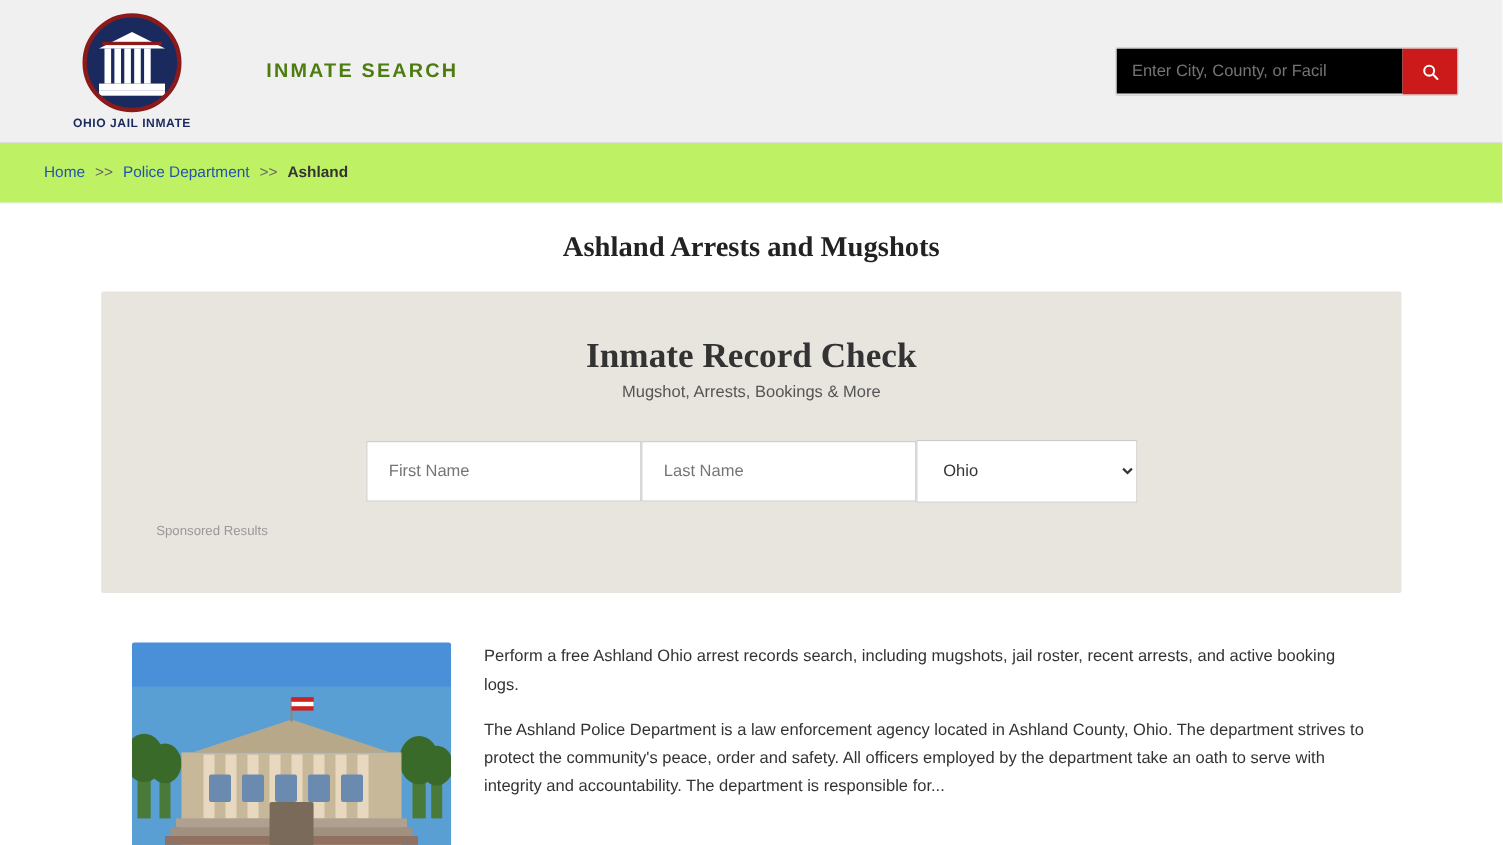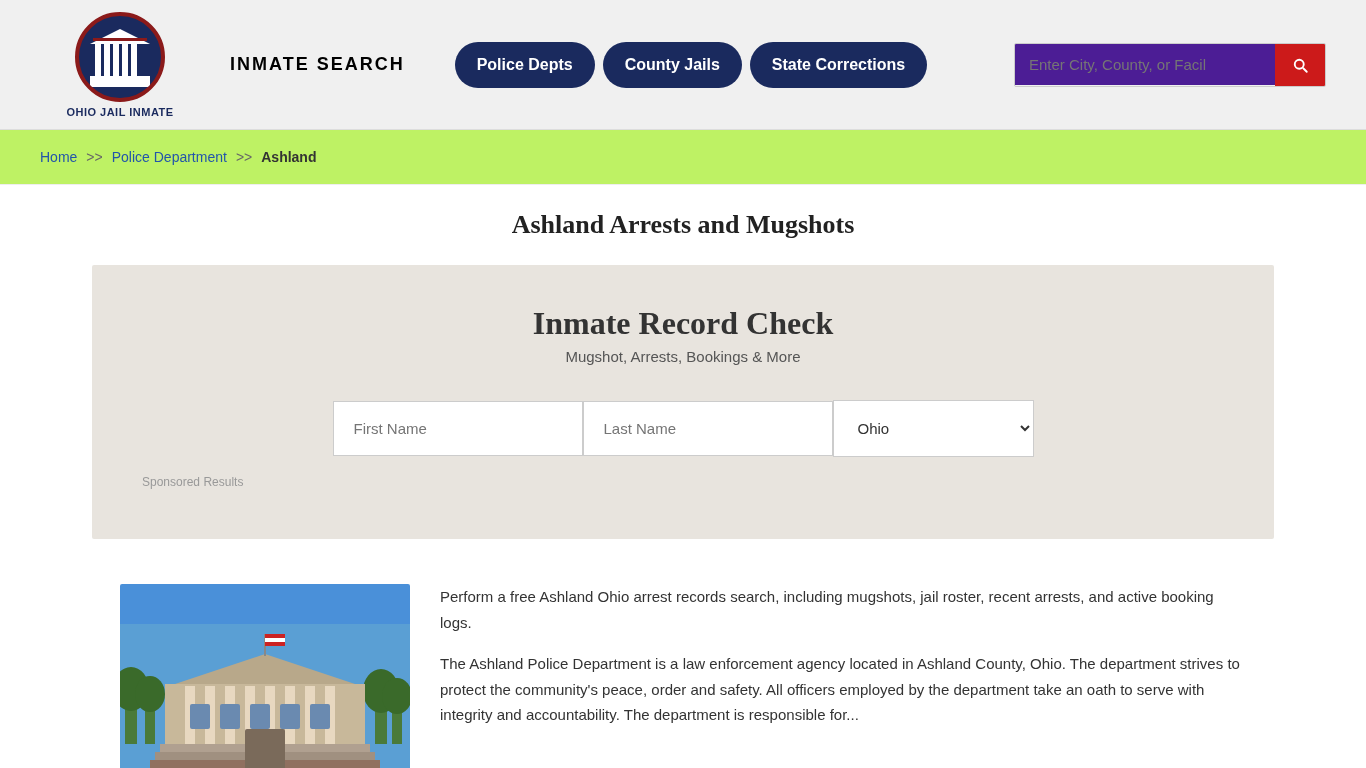--- a/index.html
+++ b/index.html
@@ -53,24 +53,24 @@
       font-weight: bold;
       text-align: center;
       margin-top: 4px;
       letter-spacing: 0.5px;
       font-family: Arial, sans-serif;
     }
 
     .inmate-search-label {
       font-size: 18px;
       font-weight: bold;
-      color: #000000;
+      color: #4d7c0f;
       letter-spacing: 2px;
       font-family: Arial, sans-serif;
-      margin-left: 0;
+      margin-left: 12px;
     }
 
     .nav-buttons {
       display: flex;
       gap: 8px;
       margin-left: 20px;
     }
 
     .nav-btn {
       background: #1a2a5e;
@@ -95,21 +95,21 @@
     }
 
     .search-bar-input {
       width: 260px;
       padding: 12px 14px;
       border: none;
       outline: none;
       font-size: 15px;
       font-family: Arial, sans-serif;
       color: #999;
-      background: #4c1d95;
+      background: #000000;
     }
 
     .search-bar-btn {
       background: #cc1a1a;
       border: none;
       padding: 12px 16px;
       cursor: pointer;
       display: flex;
       align-items: center;
       justify-content: center;
@@ -296,25 +296,20 @@
         <rect x="0" y="58" width="60" height="5" fill="white"></rect>
 
         <rect x="3" y="14" width="54" height="3" fill="#8b1a1a"></rect>
       </svg>
     </div>
     <div class="logo-text">OHIO JAIL INMATE</div>
   </div>
 
   <div class="inmate-search-label">INMATE SEARCH</div>
 
-  <nav class="nav-buttons">
-    <button class="nav-btn">Police Depts</button>
-    <button class="nav-btn">County Jails</button>
-    <button class="nav-btn">State Corrections</button>
-  </nav>
 
   <div class="search-bar-area">
     <input class="search-bar-input" type="text" placeholder="Enter City, County, or Facil" style="">
     <button class="search-bar-btn">
       <svg viewBox="0 0 24 24" xmlns="http://www.w3.org/2000/svg">
         <path d="M21 21l-4.35-4.35M17 11A6 6 0 1 1 5 11a6 6 0 0 1 12 0z" stroke="white" stroke-width="2.5" fill="none" stroke-linecap="round"></path>
       </svg>
     </button>
   </div>
 </header>

